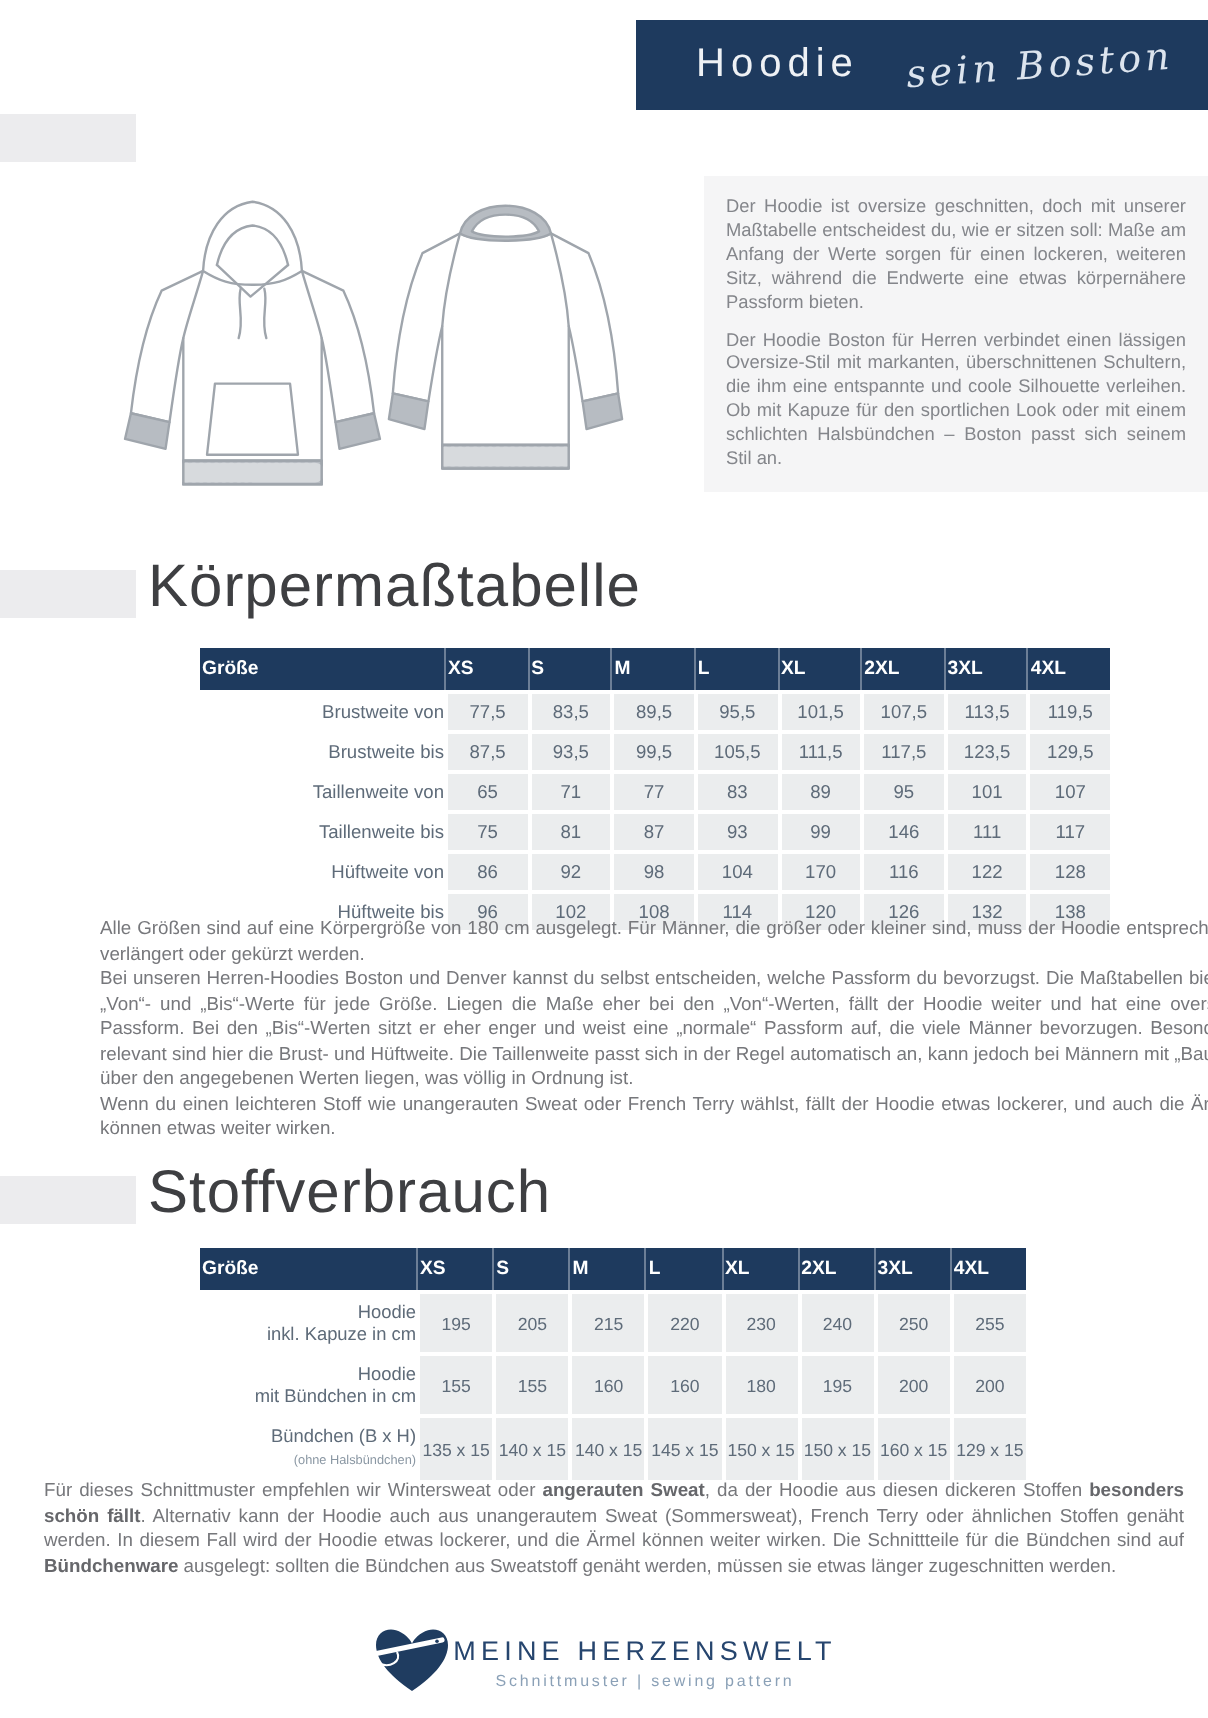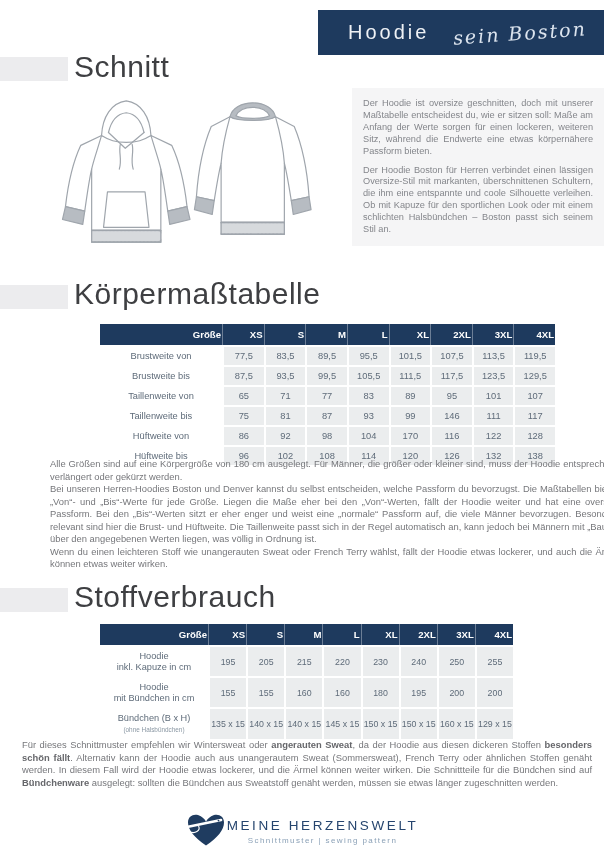--- a/index.html
+++ b/index.html
@@ -30,29 +30,29 @@
     position:absolute;left:352px;top:88px;width:230px;
     background:#f5f5f6;padding:10px 11px;
     font-size:9.2px;line-height:11.9px;color:#84868b;text-align:justify;
   }
   .desc p{margin:0;}
   .desc p + p{margin-top:7px;}
   
   .mtable{border-collapse:separate;border-spacing:0 2px;table-layout:fixed;}
   .mtable th{
     background:#1e3a5e;color:#ffffff;font-size:9.6px;font-weight:bold;
-    height:19px;text-align:right;border-left:1px solid rgba(255,255,255,.35);
+    height:19px;text-align:left;border-left:1px solid rgba(255,255,255,.35);
     overflow:hidden;
   }
   .mtable th:first-child{border-left:none;}
   .mtable td{
     background:#ebedee;color:#5e6b79;font-size:9.3px;text-align:center;
     height:16px;border-left:2px solid #ffffff;vertical-align:middle;padding:1px 0;
   }
-  .mtable td.lbl{background:#ffffff;border-left:none;}
+  .mtable td.lbl{background:#ffffff;border-left:none;text-align:right;}
   .t1{position:absolute;left:100px;top:322px;width:455px;}
   .t1 th:first-child{width:120px;}
   .t2{position:absolute;left:100px;top:622px;width:413px;}
   .t2 th:first-child{width:106px;}
   .t2 td{font-size:8.8px;padding:4px 0;}
   .t2 td.lbl{line-height:10.5px;font-size:9.2px;}
   .sub{font-size:6.4px;color:#8a97a3;}
   
   .notes{position:absolute;left:22px;width:570px;color:#76777b;}
   .notes p{margin:0;font-size:9.4px;line-height:12.5px;text-align:justify;}
@@ -72,21 +72,20 @@
 <body>
 
 <div class="page">
 
   <div class="banner">
     <span class="product">Hoodie</span>
     <span class="scriptname">sein Boston</span>
   </div>
 
   <div class="title-bar" style="top:57px"></div>
-  <h1 class="section-title" style="top:50px;margin:0">Schnitt</h1>
 
   <svg class="drawings" width="262" height="168" viewBox="0 0 265 170">
     <g stroke="#9fa5ac" stroke-width="1.2" fill="#ffffff" stroke-linejoin="round" stroke-linecap="round">
 
       <g>
         <path d="M44 46 L23 56 C15 73 10 96 7.5 118 L27 122.5 C30 101 32 88 34 80 L34 142 L104 142 L104 80 C106 88 108 101 111 122.5 L130.5 118 C128 96 123 73 115 56 L94 46 C80 52 58 52 44 46 Z"></path>
         <path d="M44 46 C40 60 36 71 34 80" fill="none"></path>
         <path d="M94 46 C98 60 102 71 104 80" fill="none"></path>
         <rect x="34" y="142" width="70" height="12" fill="#b7bcc2"></rect>
         <line x1="35" y1="148" x2="103" y2="148" stroke="#ffffff" stroke-width="10" stroke-dasharray="1 2.8" opacity="0.45"></line>

